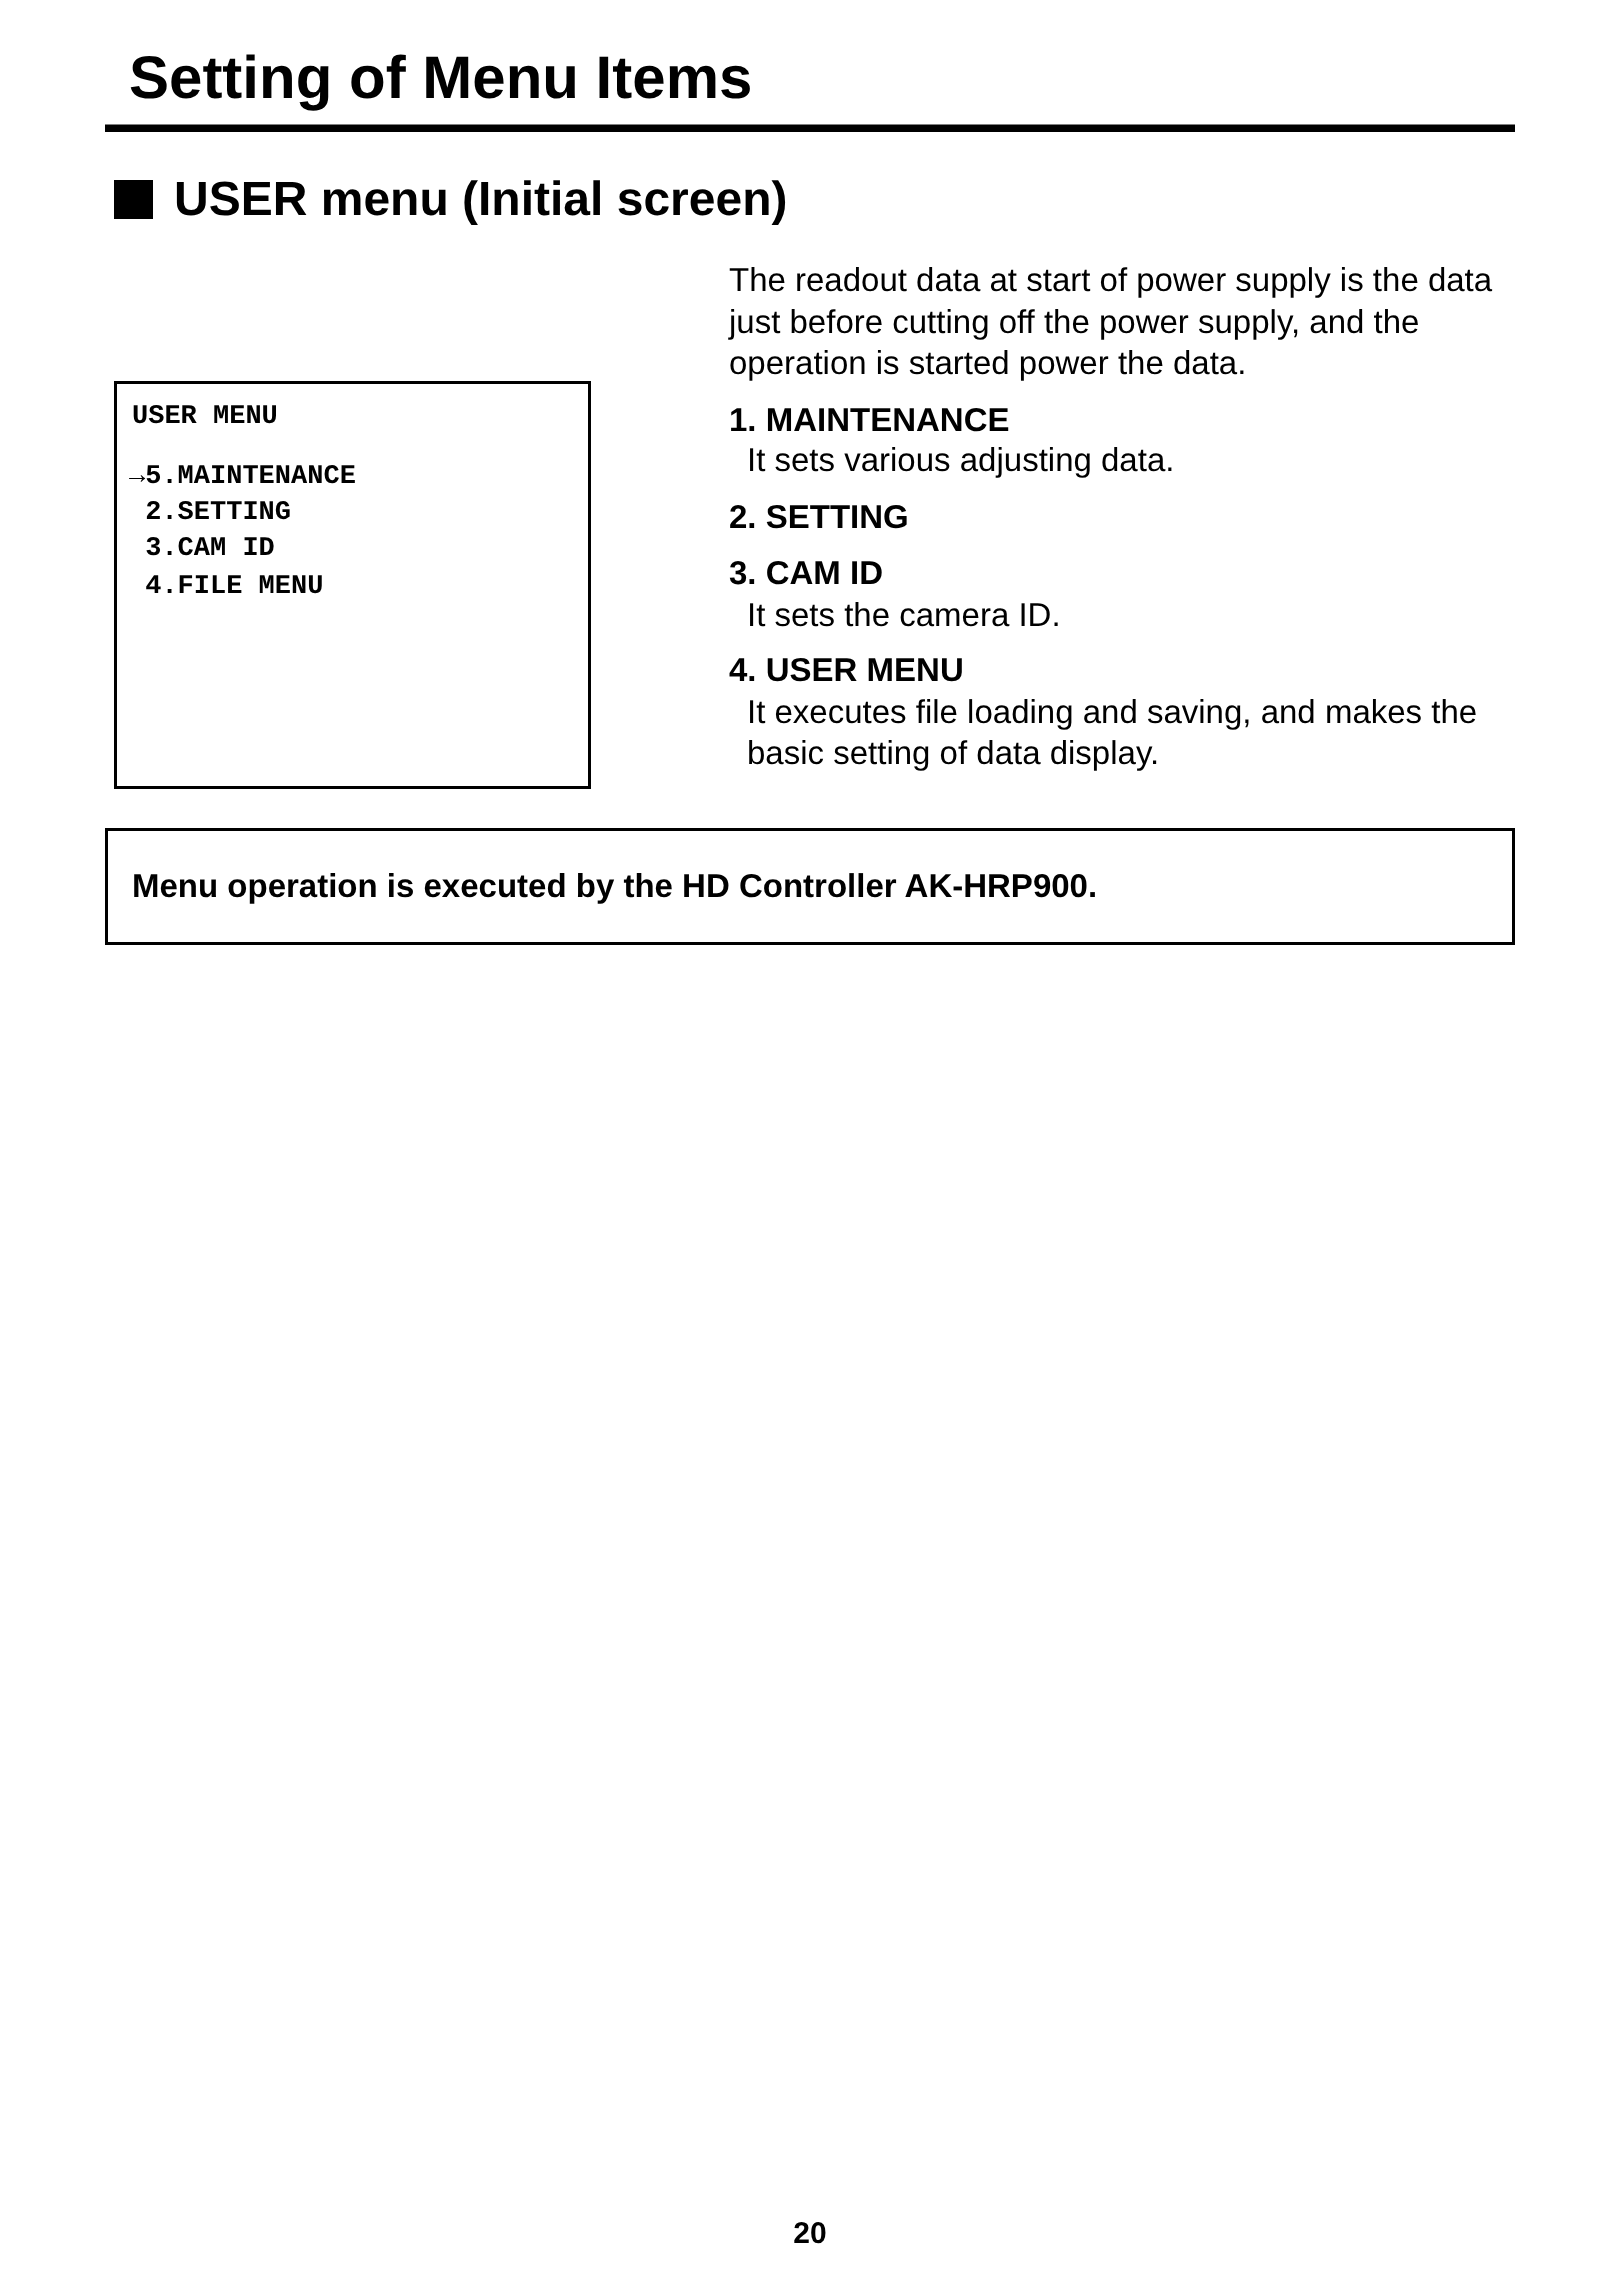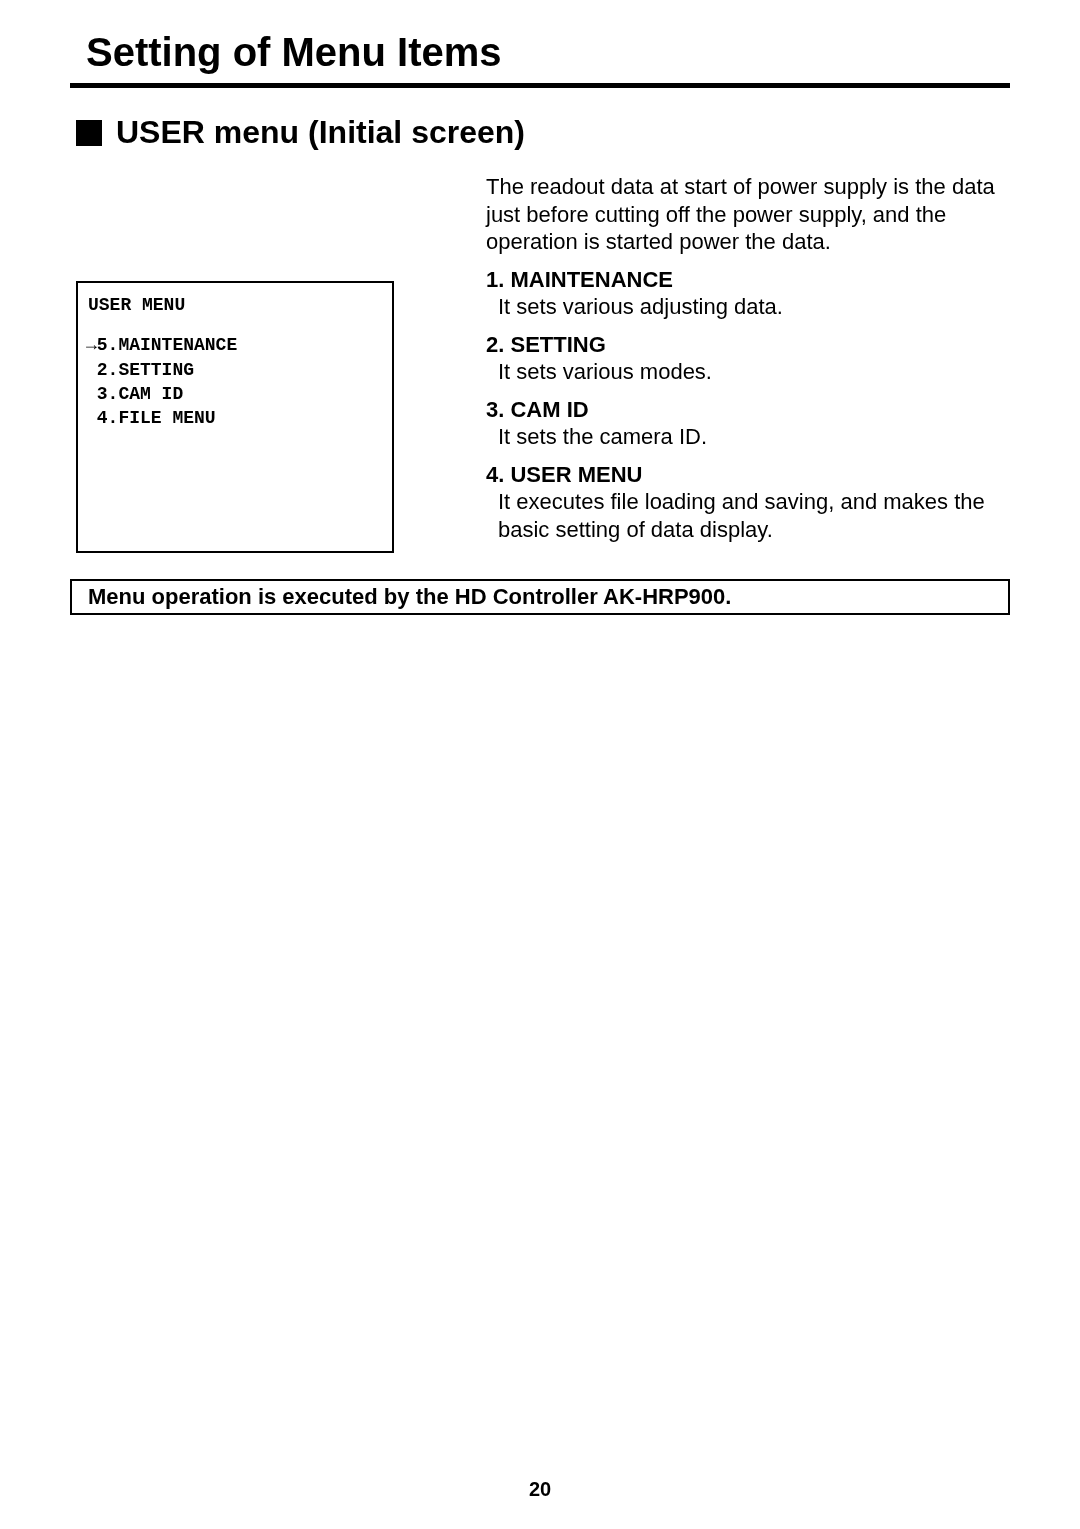--- a/index.html
+++ b/index.html
@@ -85,21 +85,21 @@
     font-weight: 700;
   }
   .item-num {
     white-space: pre;
   }
   .item-desc {
     margin: 0 0 0 12px;
   }
   .note-box {
     border: 2px solid #000;
-    padding: 3px 16px;
+    padding: 24px 16px;
     font-size: 22px;
     font-weight: 700;
   }
   .page-number {
     position: absolute;
     bottom: 28px;
     left: 0;
     width: 100%;
     text-align: center;
     font-weight: 700;
@@ -138,21 +138,20 @@
           <span>MAINTENANCE</span>
         </div>
         <p class="item-desc">It sets various adjusting data.</p>
       </div>
 
       <div class="item-block">
         <div class="item-head">
           <span class="item-num">2. </span>
           <span>SETTING</span>
         </div>
-        <p class="item-desc">It sets various modes.</p>
       </div>
 
       <div class="item-block">
         <div class="item-head">
           <span class="item-num">3. </span>
           <span>CAM ID</span>
         </div>
         <p class="item-desc">It sets the camera ID.</p>
       </div>
 

